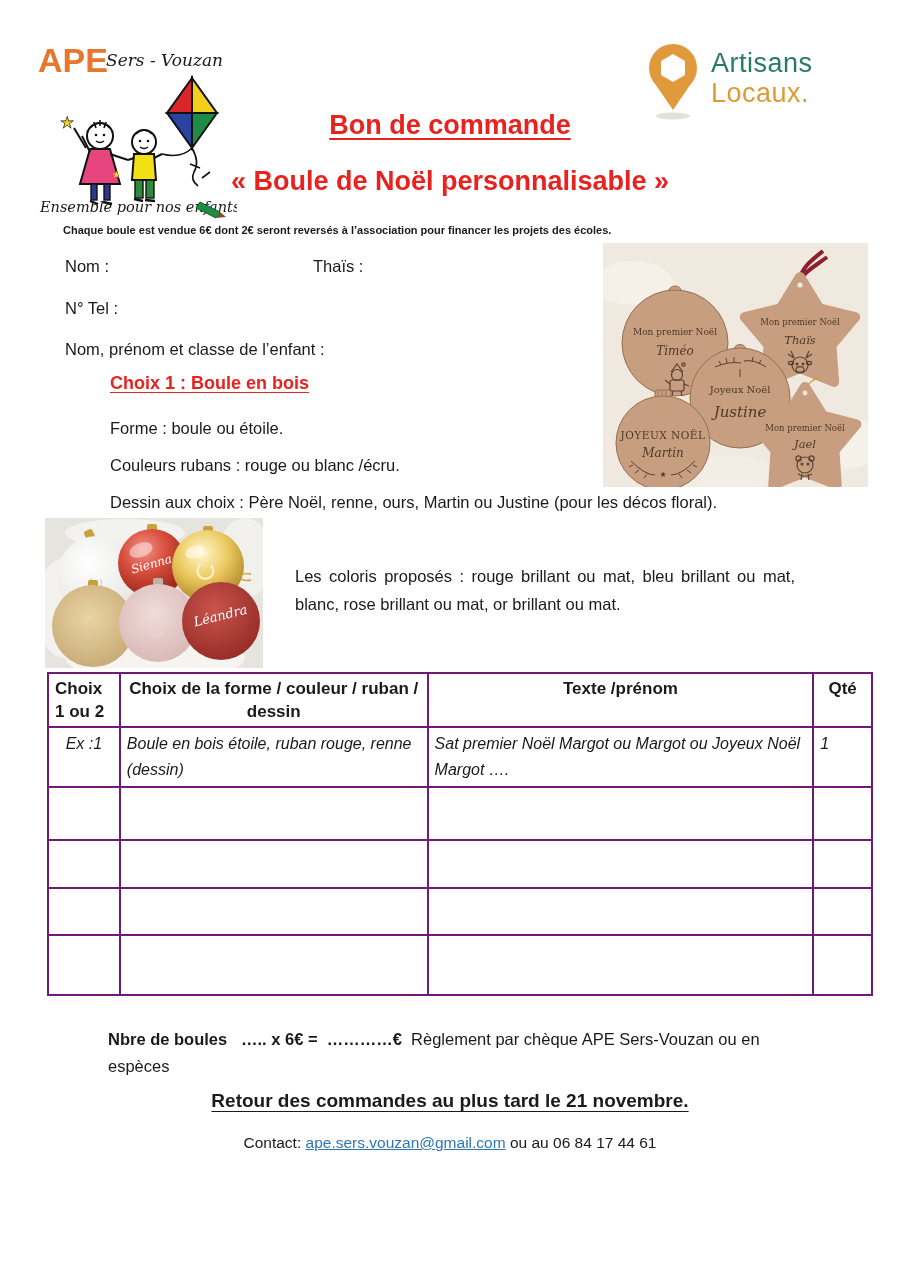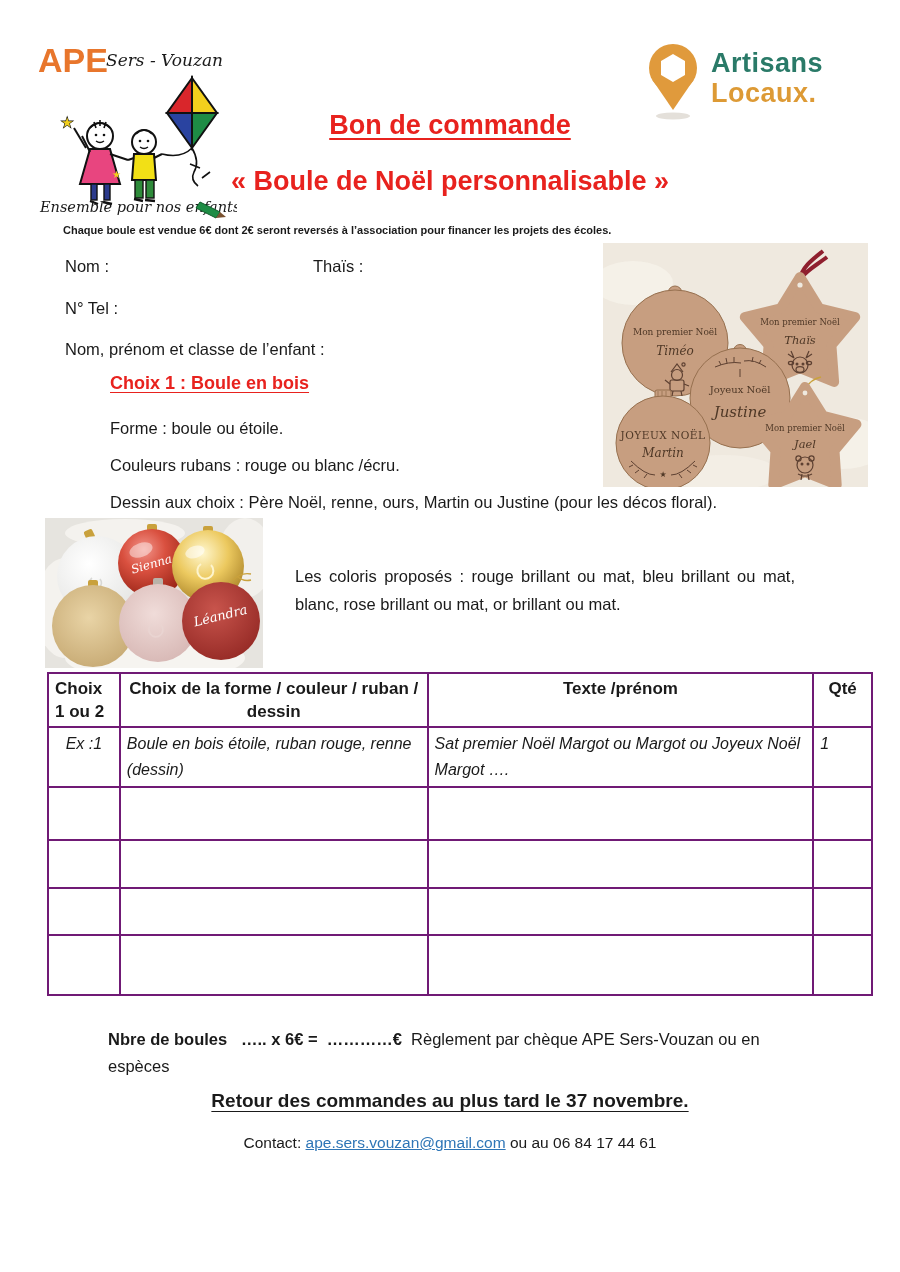--- a/index.html
+++ b/index.html
@@ -6,21 +6,21 @@
   #page{
     position:relative;width:900px;height:1272px;margin:0 auto;background:#ffffff;
     font-family:"Liberation Sans",sans-serif;color:#1a1a1a;overflow:hidden;
   }
   .abs{position:absolute;}
 
   
   .ape-logo{left:32px;top:36px;width:205px;height:184px;}
   .artisans-logo{left:643px;top:38px;width:215px;height:86px;display:flex;align-items:flex-start;gap:8px;}
   .artisans-words{display:flex;flex-direction:column;margin-top:10px;line-height:30px;
-    font-weight:bold;font-size:27px;letter-spacing:.5px;}
+    font-weight:normal;font-size:27px;letter-spacing:.5px;}
 
   
   .title{left:0;top:110px;width:900px;text-align:center;font-size:27px;font-weight:bold;}
   .title span{text-decoration:underline;text-underline-offset:4px;}
   .subtitle{left:0;top:166px;width:900px;text-align:center;font-size:27px;font-weight:bold;}
 
   
   .intro{left:63px;top:224px;width:830px;font-size:11px;font-weight:bold;white-space:nowrap;}
   .row-nom{left:65px;top:257px;font-size:16.5px;}
   .prenom-label{position:absolute;left:248px;top:0;white-space:nowrap;}
@@ -358,20 +358,20 @@
       </tr>
     </tbody>
       </table>
   </div>
 
   <div class="abs payment">
     <span class="b">Nbre de boules   ….. x 6€ =  …………€</span><span class="r">  Règlement par chèque APE Sers-Vouzan ou en espèces</span>
   </div>
 
   <div class="abs deadline">
-    <span>Retour des commandes au plus tard le 37 novembre.</span>
+    <span>Retour des commandes au plus tard le 21 novembre.</span>
   </div>
 
   <div class="abs contact">
     <span>Contact: </span><a href="#" style="color: rgb(46, 117, 182);">ape.sers.vouzan@gmail.com</a><span> ou au 06 84 17 44 61</span>
   </div>
 
 </div>
 
 </body></html>

